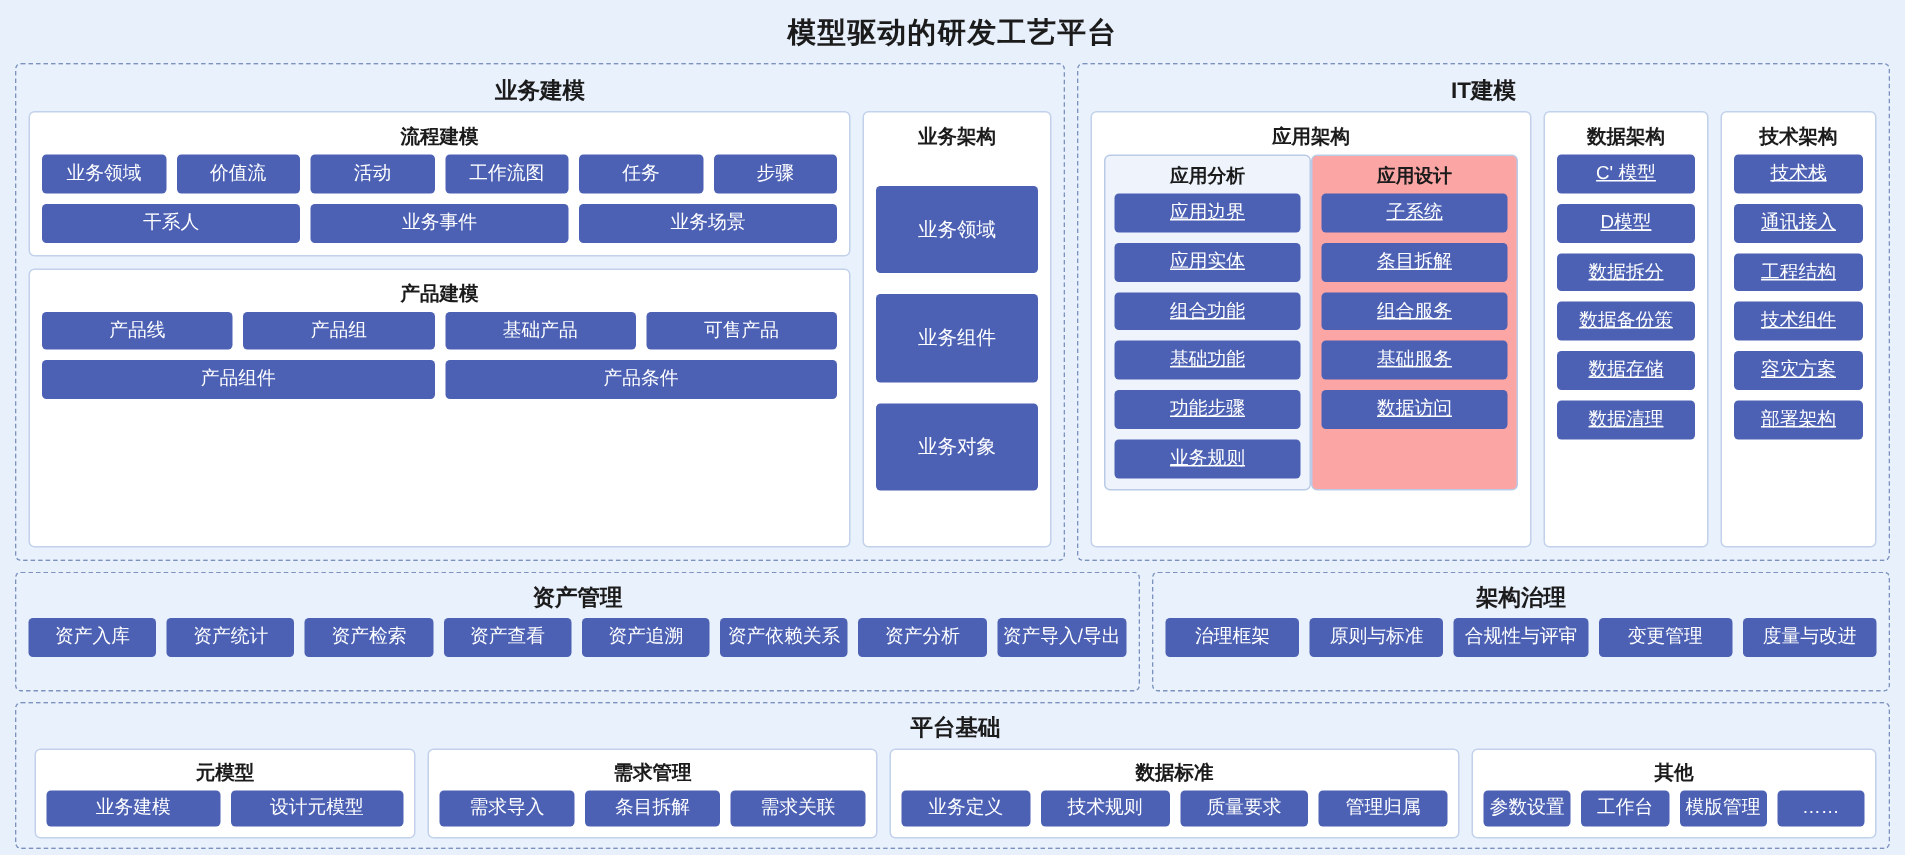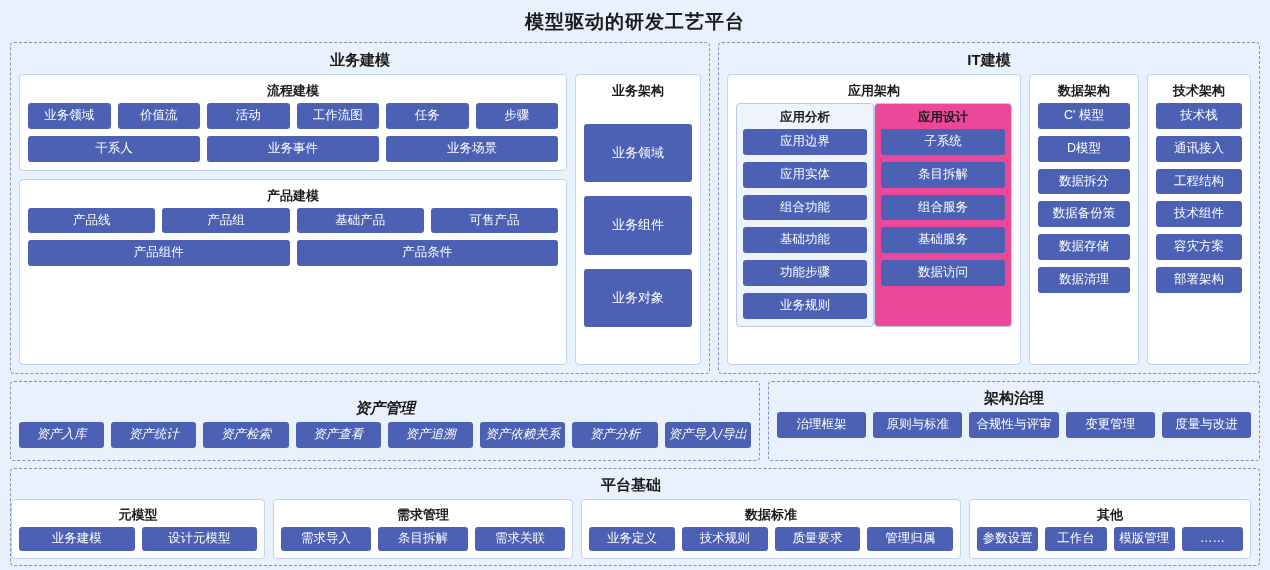--- a/index.html
+++ b/index.html
@@ -101,37 +101,37 @@
   .biz-arch-chips .chip { padding: 22px 4px; font-size: 13px; }
 
   
   .it-body { display: flex; gap: 8px; flex: 1; }
   .app-arch { flex: 1.05; }
   .data-arch { width: 110px; }
   .tech-arch { width: 104px; }
   .app-two { display: flex; gap: 0; }
   .app-two > div { flex: 1; }
   .col-chips { display: flex; flex-direction: column; gap: 7px; }
-  .col-chips .chip { padding: 6px 2px; }
+  .col-chips .chip { padding: 6px 2px; text-decoration: underline; }
 
   
   .mid-area {
     display: flex;
     gap: 8px;
     height: 80px;
     margin-top: 7px;
   }
-  .asset-panel { width: 750px; padding: 13px 8px 8px 8px; box-sizing: border-box; font-style: italic;}
+  .asset-panel { width: 750px; padding: 3px 8px 8px 8px; box-sizing: border-box;}
   .gov-panel { flex: 1; padding: 3px 8px 8px 8px; box-sizing: border-box;}
 
   
   .bottom-area {
     height: 98px;
     margin-top: 7px;
-    padding: 3px 8px 8px 0;
+    padding: 3px 8px 8px 12px;
     box-sizing: border-box;
   }
   .bottom-body { display: flex; gap: 8px; }
   .bb-meta { width: 254px; }
   .bb-req { width: 300px; }
   .bb-std { width: 380px; }
   .bb-other { flex: 1; }
   .bottom-body .inner-white { padding: 3px 7px 7px 7px; }
   .bottom-body .chip { padding: 5px 4px; font-size: 12.5px; }
 </style>
@@ -208,21 +208,21 @@
               <div class="panel-title xs">应用分析</div>
               <div class="col-chips">
                 <div class="chip">应用边界</div>
                 <div class="chip">应用实体</div>
                 <div class="chip">组合功能</div>
                 <div class="chip">基础功能</div>
                 <div class="chip">功能步骤</div>
                 <div class="chip">业务规则</div>
               </div>
             </div>
-            <div class="panel-solid" style="padding:3px 6px 7px 6px; background:#ec4899;">
+            <div class="panel-solid" style="padding:3px 6px 7px 6px; background:#fca5a5;">
               <div class="panel-title xs">应用设计</div>
               <div class="col-chips">
                 <div class="chip">子系统</div>
                 <div class="chip">条目拆解</div>
                 <div class="chip">组合服务</div>
                 <div class="chip">基础服务</div>
                 <div class="chip">数据访问</div>
               </div>
             </div>
           </div>

